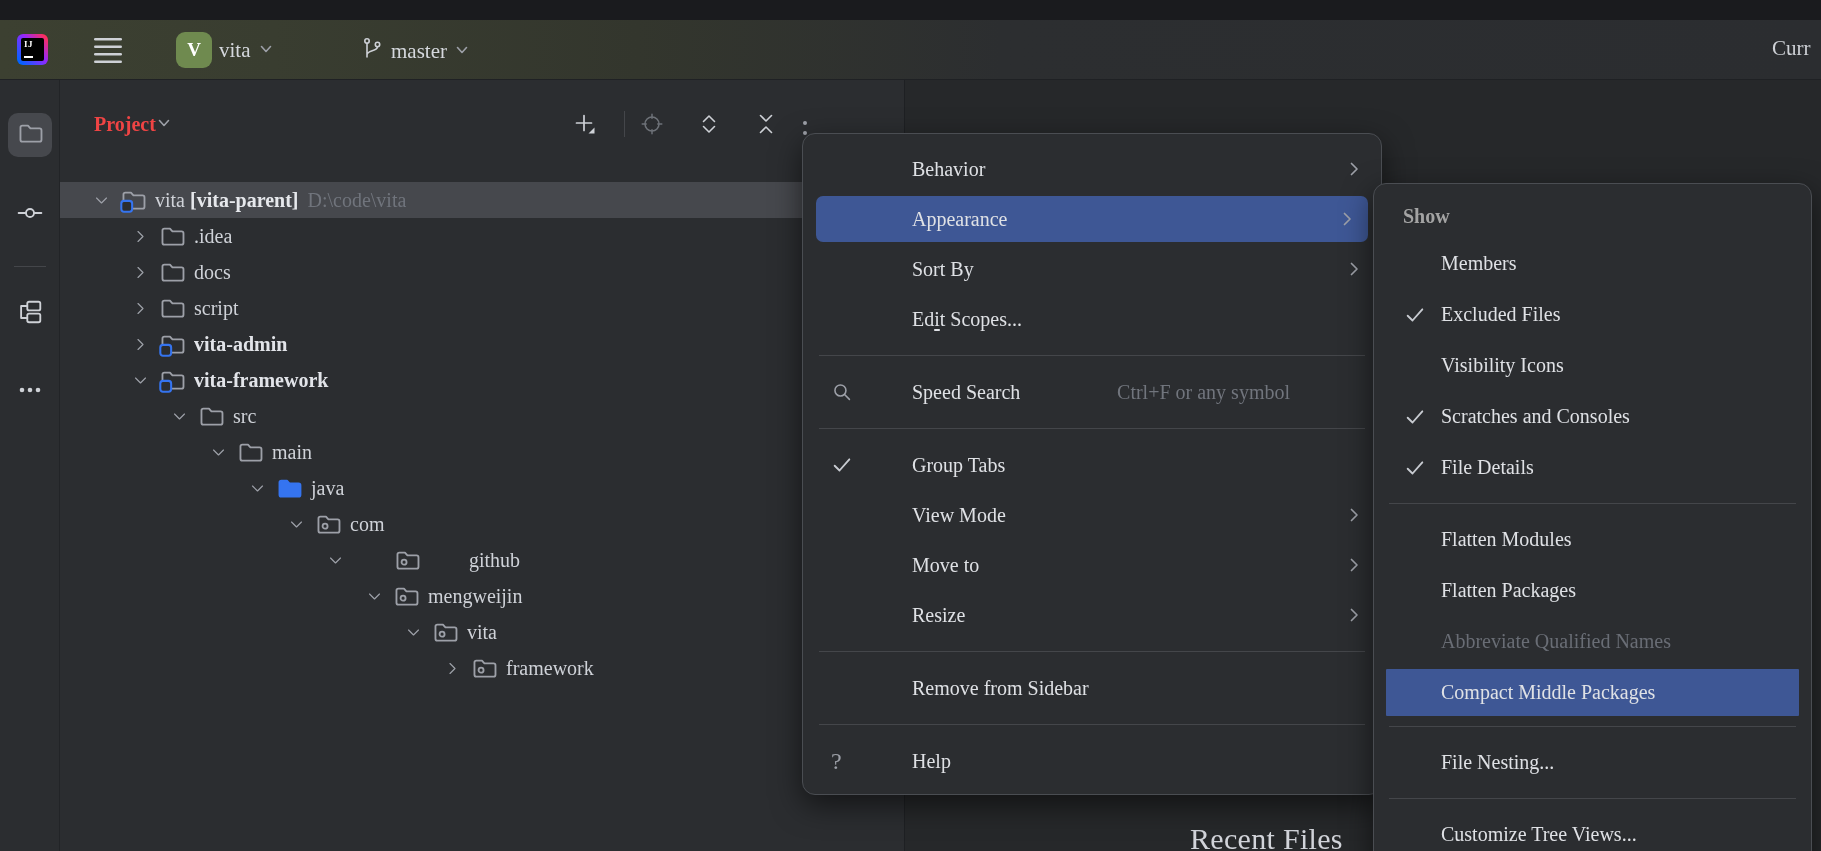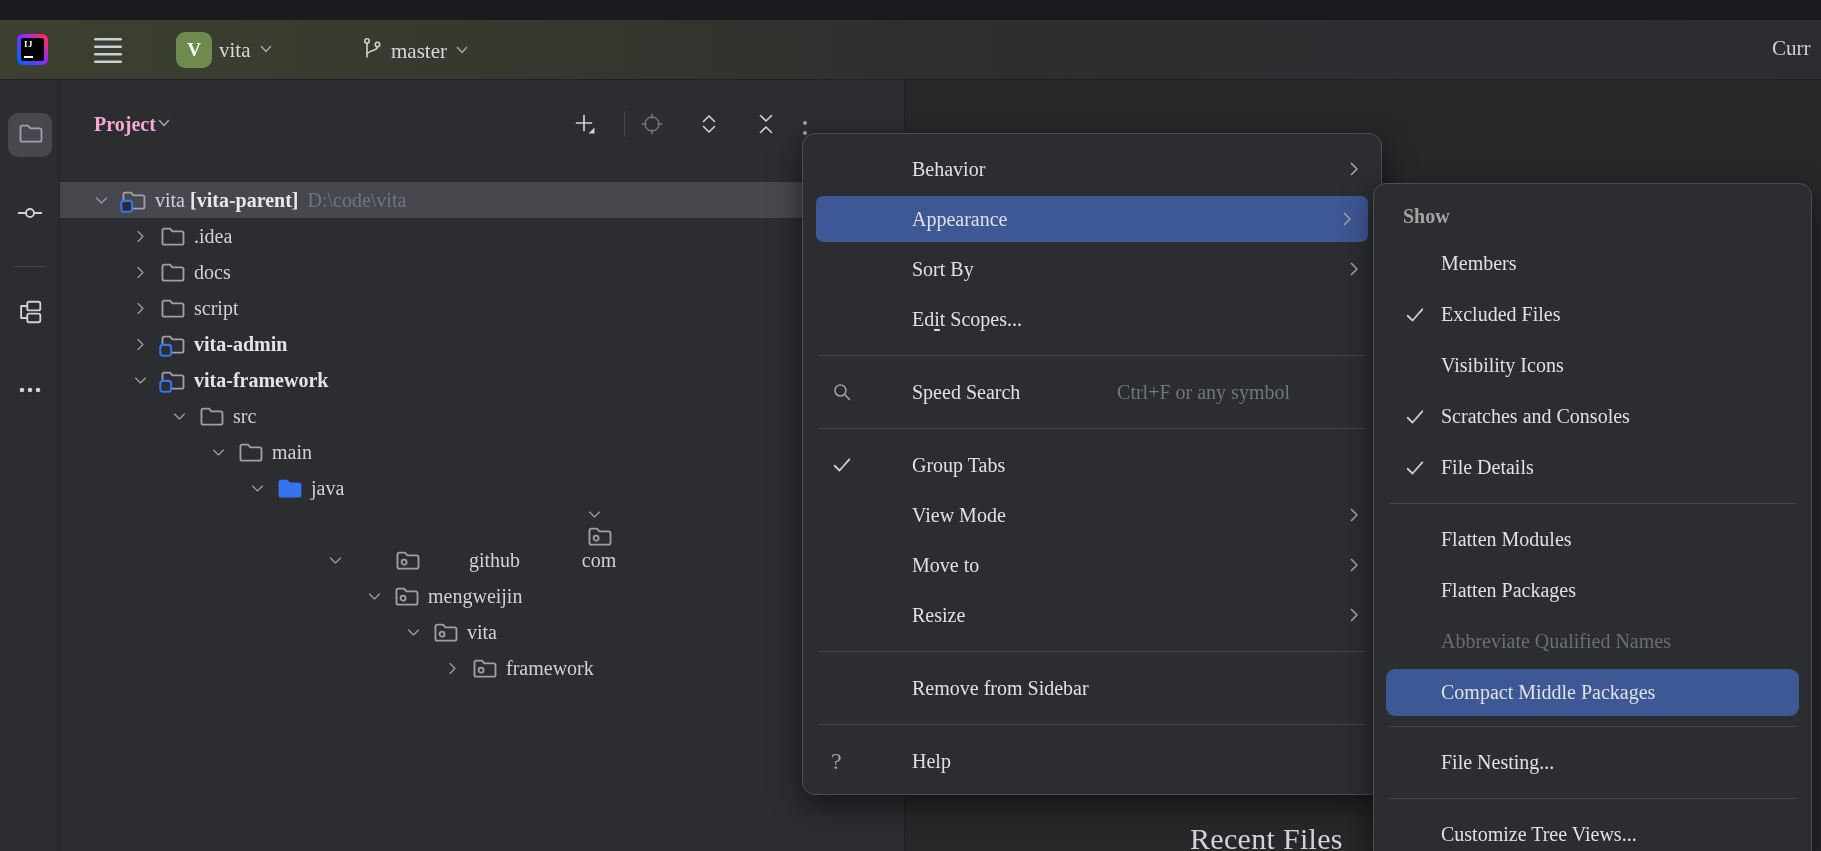--- a/index.html
+++ b/index.html
@@ -25,21 +25,21 @@
   
   #activitybar{position:absolute;left:0;top:60px;width:60px;height:791px;background:#2B2D30;
     border-right:1px solid #222427;box-sizing:border-box;display:flex;flex-direction:column;align-items:center;}
   .ab-btn{width:44px;height:44px;border-radius:10px;display:flex;align-items:center;justify-content:center;}
   .ab-btn.active{background:#46484D;}
   .ab-div{width:32px;height:1px;background:#44464A;}
   
   #projectpanel{position:absolute;left:60px;top:60px;width:845px;height:791px;background:#2B2D30;
     border-right:1px solid #1E2023;box-sizing:border-box;overflow:hidden;}
   #panel-header{height:88px;display:flex;align-items:center;padding:0 126px 0 34px;box-sizing:border-box;}
-  #panel-title{display:flex;align-items:center;font-size:20px;font-weight:700;color:#f9a8d4;}
+  #panel-title{display:flex;align-items:center;font-size:20px;font-weight:700;color:#ef4444;}
   #panel-actions{margin-left:auto;display:flex;align-items:center;}
   .ph-sep{width:1px;height:26px;background:#44464A;margin:0 15px 0 27px;}
   #tree{padding-top:14px;}
   .trow{height:36px;display:flex;align-items:center;font-size:20px;color:#CFD2D8;white-space:nowrap;}
   .trow.sel{background:#46484D;}
   .chev{width:22px;display:flex;justify-content:center;flex:none;}
   .ticon{width:26px;margin-left:8px;display:flex;flex:none;}
   .tlabel{margin-left:9px;}
   .tlabel b{color:#E6E8EC;font-weight:700;}
   .tlabel.boldname{font-weight:700;color:#E2E4E9;}
@@ -59,21 +59,21 @@
   .mi .islot{width:38px;flex:none;display:flex;align-items:center;}
   .mi .lbl{flex:1;}
   .mi .hint{color:#71757D;margin-right:12px;}
   .mi .sub{width:18px;display:flex;flex:none;}
   .mi.hl{background:#3E5795;border-radius:7px;margin:2px 13px;height:46px;padding-left:15px;padding-right:12px;}
   .mdiv{height:1px;background:#44464A;margin:11px 16px;}
   .mn u{text-decoration:underline;text-underline-offset:3px;}
   
   .fi{height:51px;display:flex;align-items:center;padding:0 16px 0 30px;font-size:20px;color:#DFE1E5;}
   .fi .islot{width:37px;flex:none;display:flex;align-items:center;}
-  .fi.hl{background:#3E5795;border-radius:9px;margin:2px 12px;height:47px;padding-left:18px;}
+  .fi.hl{background:#3E5795;border-radius:1px;margin:2px 12px;height:47px;padding-left:18px;}
   .fi.disabled{color:#696D75;}
   .fhead{height:44px;display:flex;align-items:center;padding:0 0 0 29px;
     font-size:20px;font-weight:700;color:#a3a3a3;}
   .fdiv{height:1px;background:#44464A;margin:10px 15px;}
   .qmark{font-size:24px;color:#9DA0A8;line-height:1;}
 </style>
 </head>
 <body>
 
 <div id="app">
@@ -291,21 +291,21 @@
               <polyline points="5,8.5 12,15.5 19,8.5"></polyline>
             </svg>
           </span>
           <span class="ticon">
             <svg width="26" height="26" viewBox="0 0 24 24" fill="#3574F0" stroke="#3574F0" stroke-width="1.7" stroke-linecap="round" stroke-linejoin="round">
               <path d="M3.2 7c0-1 .8-1.8 1.8-1.8h5.1l2.3 2.6h8.4c1 0 1.8.8 1.8 1.8v8.6c0 1-.8 1.8-1.8 1.8H5c-1 0-1.8-.8-1.8-1.8z"></path>
             </svg>
           </span>
           <span class="tlabel"><span>java</span></span>
         </div>
-        <div class="trow" style="padding-left: 225px; flex-direction: column;">
+        <div class="trow" style="padding-left: 225px;">
           <span class="chev">
             <svg width="17" height="17" viewBox="0 0 24 24" fill="none" stroke="#9DA0A8" stroke-width="1.7" stroke-linecap="round" stroke-linejoin="round">
               <polyline points="5,8.5 12,15.5 19,8.5"></polyline>
             </svg>
           </span>
           <span class="ticon">
             <svg width="26" height="26" viewBox="0 0 24 24" fill="none" stroke="#9DA0A8" stroke-width="1.7" stroke-linecap="round" stroke-linejoin="round">
               <path d="M3.2 7c0-1 .8-1.8 1.8-1.8h5.1l2.3 2.6h8.4c1 0 1.8.8 1.8 1.8v8.6c0 1-.8 1.8-1.8 1.8H5c-1 0-1.8-.8-1.8-1.8z"></path>
               <circle cx="9.3" cy="14" r="2.3"></circle>
             </svg>

